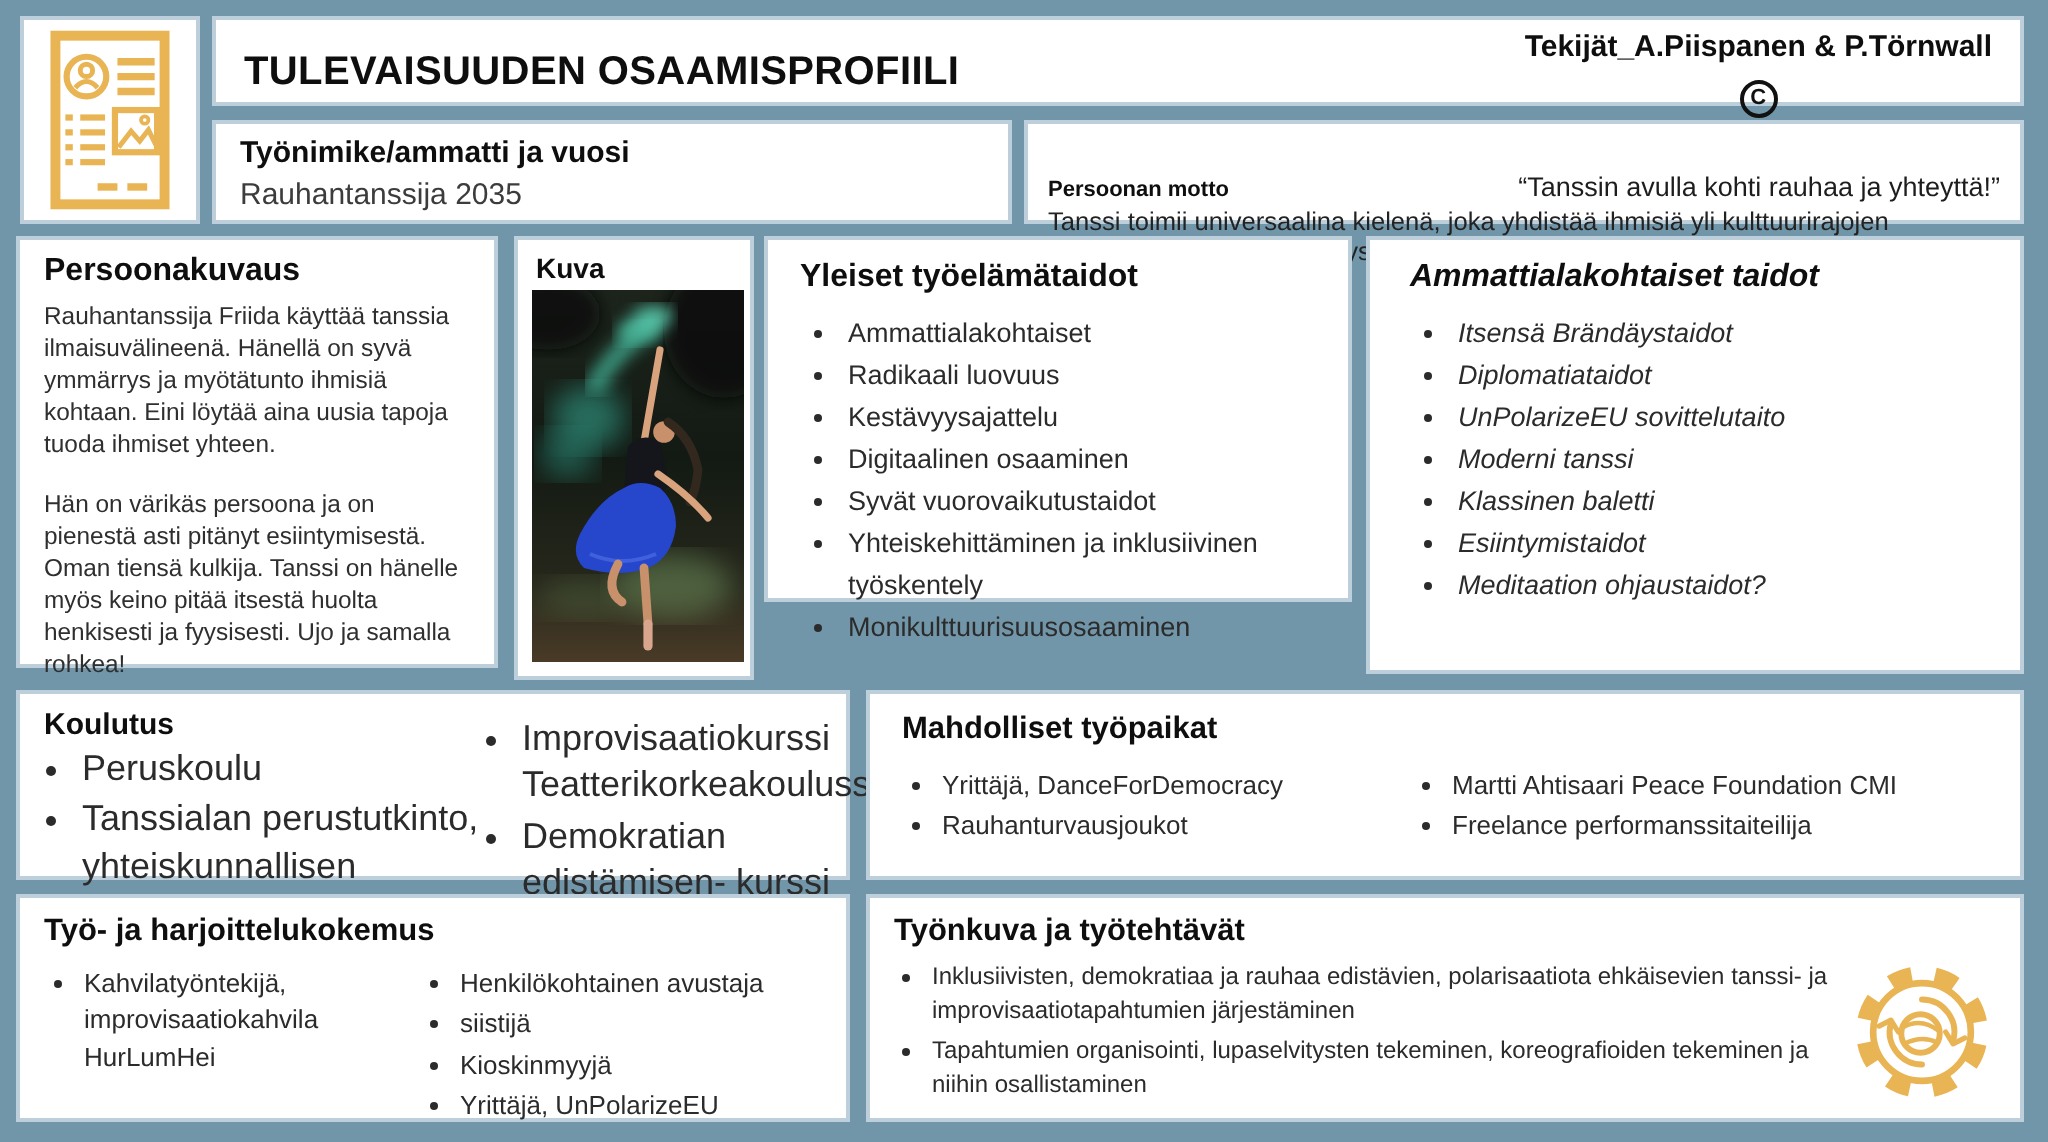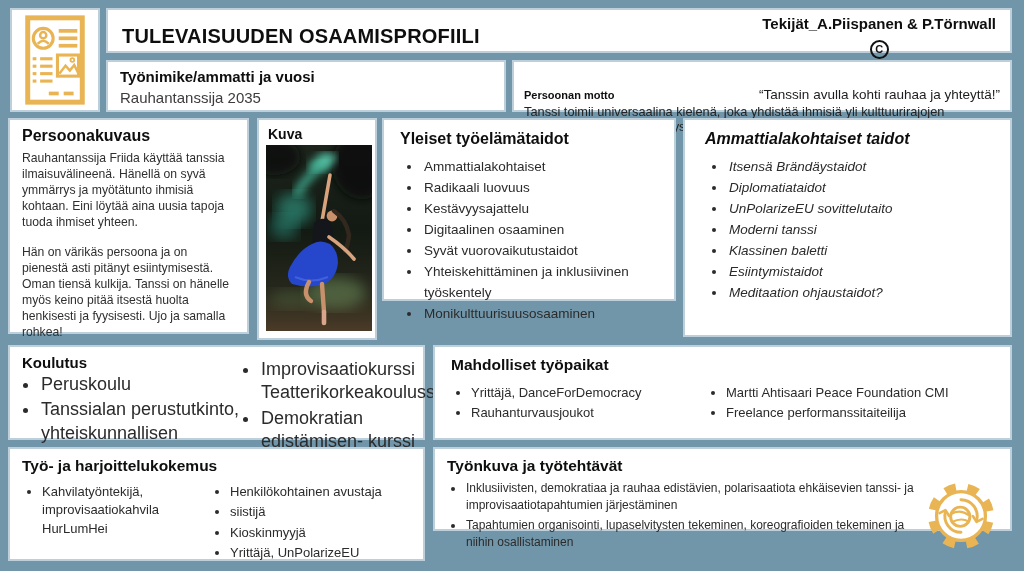--- a/index.html
+++ b/index.html
@@ -71,21 +71,21 @@
   .jobs-box ul { list-style:disc; padding-left:20px; }
   .jobs-box li { font-size:13px; line-height:1.5; color:#2b2b2b; }
 
   
   .exp-box { left:8px; top:447px; width:417px; height:114px; padding:8px 10px 6px 12px; }
   .exp-box h2 { font-size:15.5px; margin-bottom:8px; }
   .exp-cols { display:grid; grid-template-columns:188px 1fr; }
   .exp-box ul { list-style:disc; padding-left:20px; }
   .exp-box li { font-size:13px; line-height:1.42; color:#2b2b2b; margin-bottom:2px; }
 
-  .desc-box { left:433px; top:447px; width:579px; height:84px; padding:8px 96px 6px 12px; }
+  .desc-box { left:433px; top:447px; width:579px; height:114px; padding:8px 96px 6px 12px; }
   .desc-box h2 { font-size:15.5px; margin-bottom:5px; }
   .desc-box ul { list-style:disc; padding-left:18px; }
   .desc-box li { font-size:12px; line-height:1.38; color:#2b2b2b; margin-bottom:4px; padding-left:1px; }
   .gear-wrap { position:absolute; right:12px; top:30px; width:74px; height:74px; }
 </style>
 </head>
 <body>
 
 <div class="page">
 

